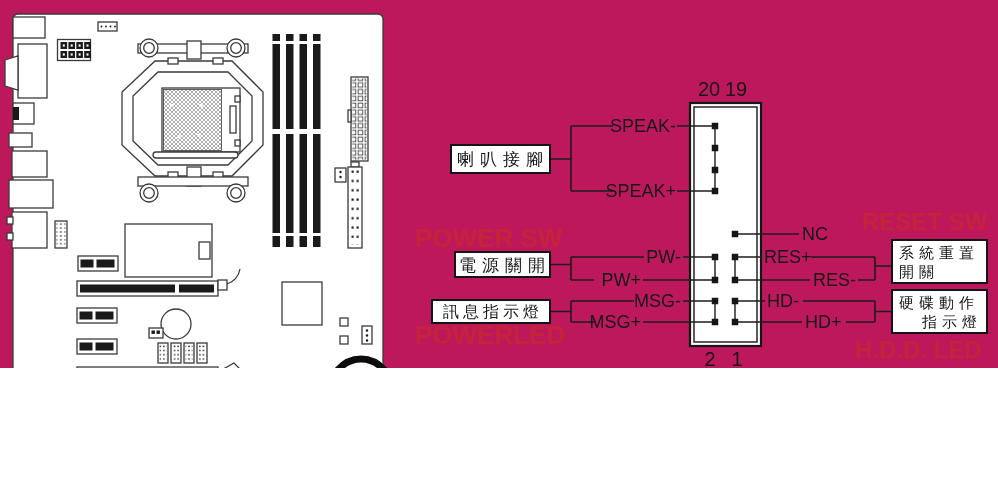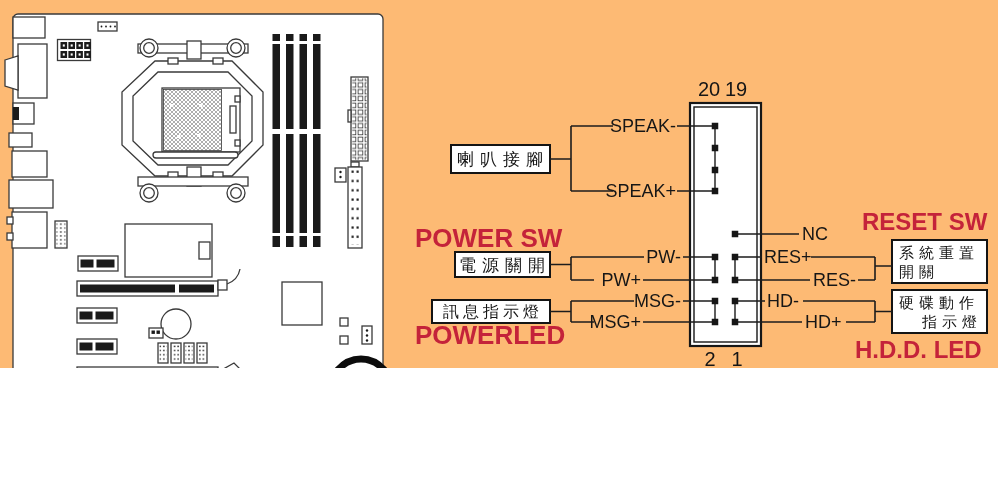--- a/index.html
+++ b/index.html
@@ -1,16 +1,16 @@
 <!DOCTYPE html>
 <html><head>
 <meta charset="utf-8">
 <style>
   html,body{margin:0;padding:0;background:#fff;}
-  .stage{position:relative;width:998px;height:368px;background:#fdba74;overflow:hidden;
+  .stage{position:relative;width:998px;height:368px;background:#be185d;overflow:hidden;
          font-family:"Liberation Sans", sans-serif;}
   svg{display:block;}
   
   .s   {stroke:#3a3a3a;fill:#ffffff;stroke-width:1.3;}
   .s2  {stroke:#3a3a3a;fill:none;stroke-width:1.3;}
   .blk {fill:#1a1a1a;stroke:none;}
   .wht {fill:#ffffff;stroke:none;}
   .ln  {stroke:#1c1c1c;stroke-width:1.6;fill:none;}
   .ln2 {stroke:#1c1c1c;stroke-width:1.4;fill:none;}
   .hdr {fill:#ffffff;stroke:#161616;}

